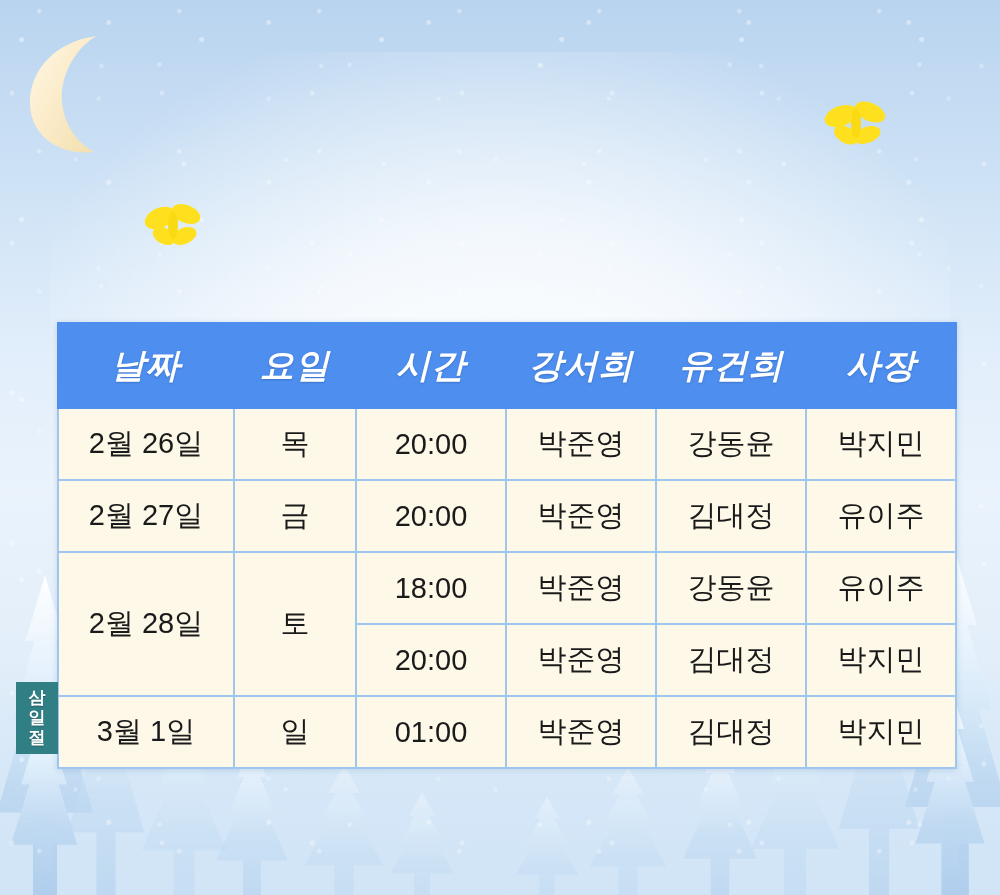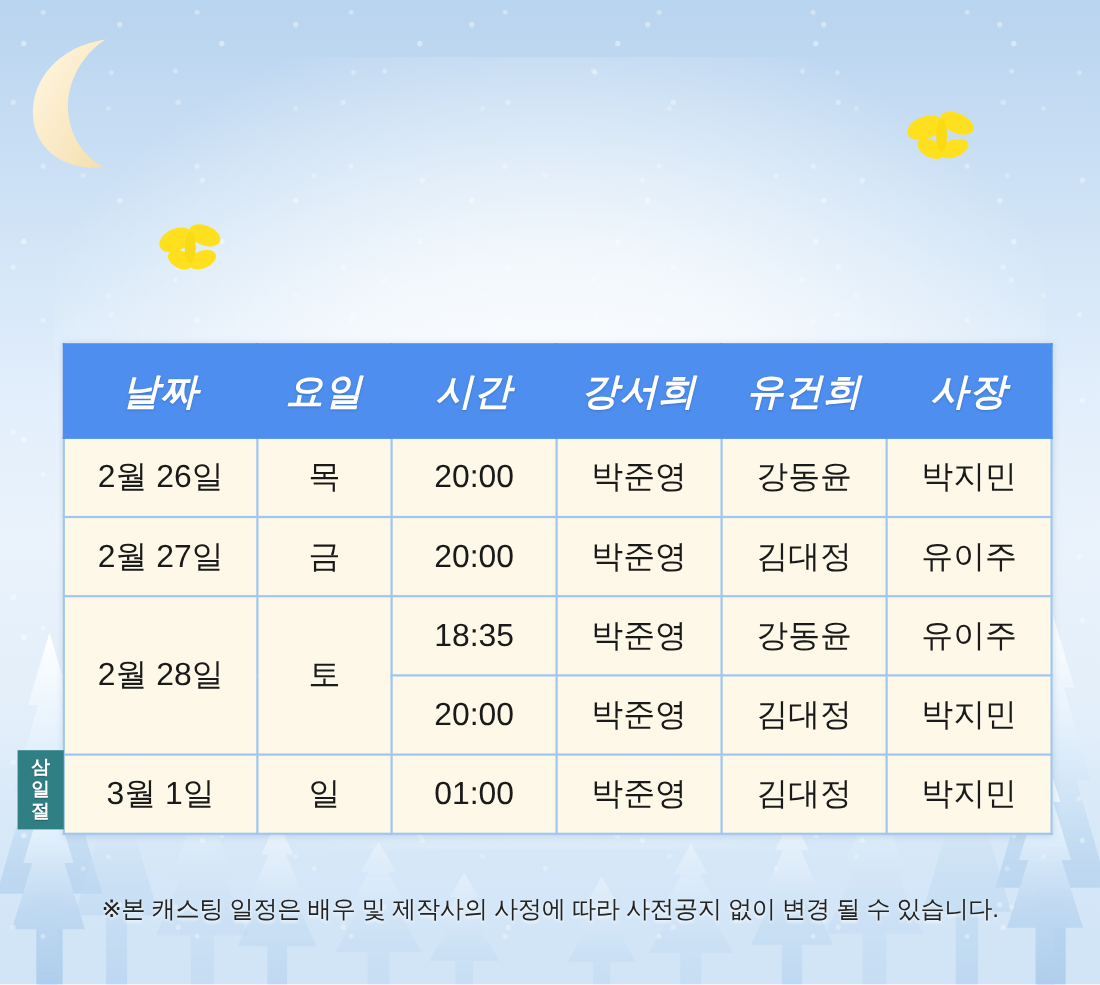--- a/index.html
+++ b/index.html
@@ -109,21 +109,21 @@
     font-style: italic;
     letter-spacing: 2px;
     line-height: 1;
     text-shadow: 0 2px 6px rgba(255,255,255,.85);
   }
 
   
   .table-wrap {
     position: absolute;
     left: 57px;
-    top: 312px;
+    top: 322px;
     width: 898px;
   }
 
   table.schedule {
     width: 100%;
     border-collapse: collapse;
     table-layout: fixed;
     background: #fdf8e8;
     box-shadow: 0 1px 6px rgba(90,130,180,.25);
   }
@@ -297,21 +297,21 @@
           <td>금</td>
           <td>20:00</td>
           <td>박준영</td>
           <td>김대정</td>
           <td>유이주</td>
         </tr>
 
         <tr>
           <td class="blue" rowspan="2">2월 28일</td>
           <td class="blue" rowspan="2">토</td>
-          <td class="blue">18:35</td>
+          <td class="blue">18:00</td>
           <td>박준영</td>
           <td>강동윤</td>
           <td>유이주</td>
         </tr>
 
         <tr>
           <td class="blue">20:00</td>
           <td>박준영</td>
           <td>김대정</td>
           <td>박지민</td>
@@ -328,15 +328,14 @@
       </tbody>
     </table>
   </div>
 
   <div class="holiday-tab">
     <span>삼</span>
     <span>일</span>
     <span>절</span>
   </div>
 
-  <div class="footnote">※본 캐스팅 일정은 배우 및 제작사의 사정에 따라 사전공지 없이 변경 될 수 있습니다.</div>
 
 </div>
 
 </body></html>

